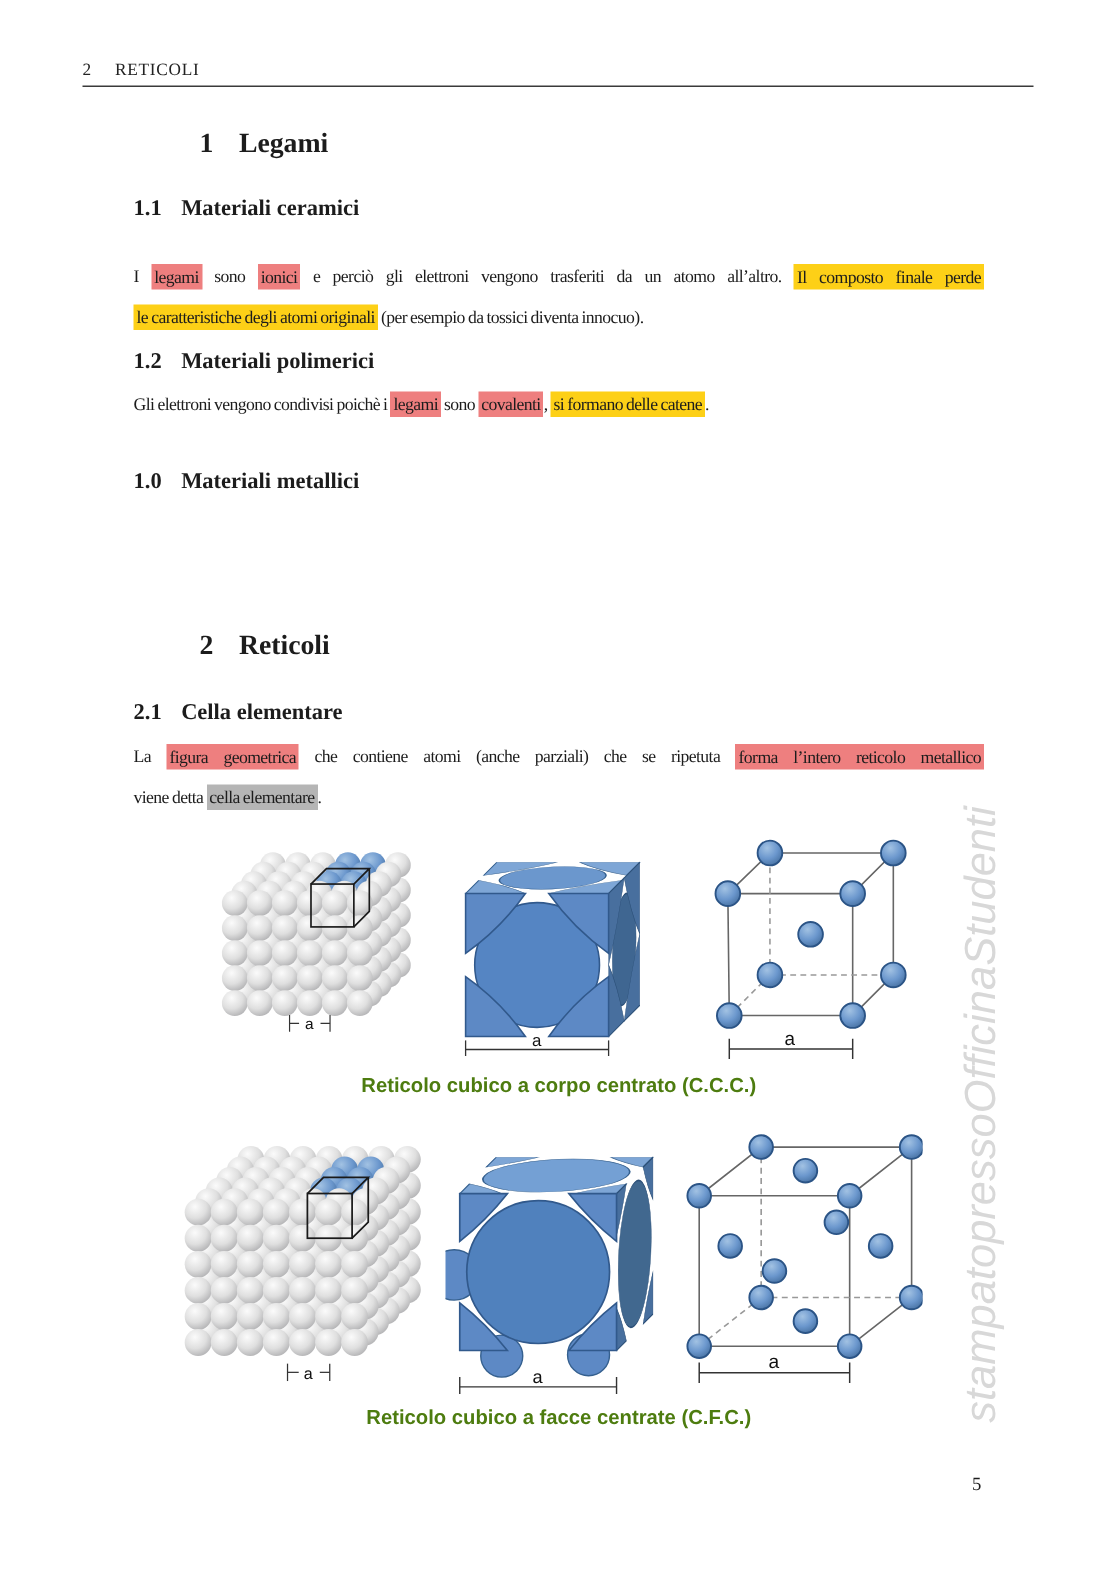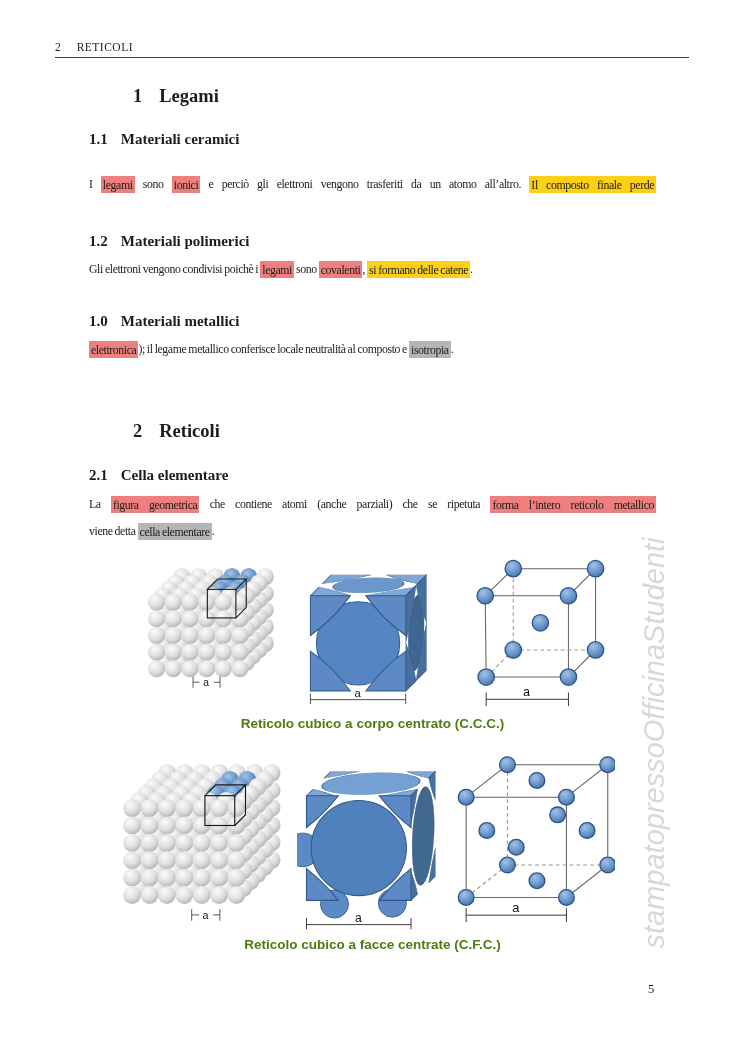--- a/index.html
+++ b/index.html
@@ -72,34 +72,34 @@
 
     <div class="h1" style="top:86px">
       <span class="num">1</span><span>Legami</span>
     </div>
 
     <div class="h2" style="top:131px">
       <span class="num">1.1</span><span>Materiali ceramici</span>
     </div>
     <div class="para" style="top:171px">
         <div class="tline"><span>I </span><span class="hl-red">legami</span><span> sono </span><span class="hl-red">ionici</span><span> e perciò gli elettroni vengono trasferiti da un atomo all’altro. </span><span class="hl-yellow">Il composto finale perde</span></div>
+        <div class="tline tlast"><span class="hl-yellow">le caratteristiche degli atomi originali</span><span> (per esempio da tossici diventa innocuo).</span></div>
       </div>
 
     <div class="h2" style="top:233px">
       <span class="num">1.2</span><span>Materiali polimerici</span>
     </div>
     <div class="para" style="top:256px">
         <div class="tline tlast"><span>Gli elettroni vengono condivisi poichè i </span><span class="hl-red">legami</span><span> sono </span><span class="hl-red">covalenti</span><span>, </span><span class="hl-yellow">si formano delle catene</span><span>.</span></div>
       </div>
 
     <div class="h2" style="top:313px">
       <span class="num">1.0</span><span>Materiali metallici</span>
     </div>
     <div class="para" style="top:336px">
-        <div class="tline tlast"><span class="hl-red">elettronica</span><span>); il legame metallico conferisce locale neutralità al composto e </span><span class="hl-gray">isotropia</span><span>.</span></div>
       </div>
 
     <div class="h1" style="top:421px">
       <span class="num">2</span><span>Reticoli</span>
     </div>
 
     <div class="h2" style="top:467px">
       <span class="num">2.1</span><span>Cella elementare</span>
     </div>
     <div class="para" style="top:491px">

